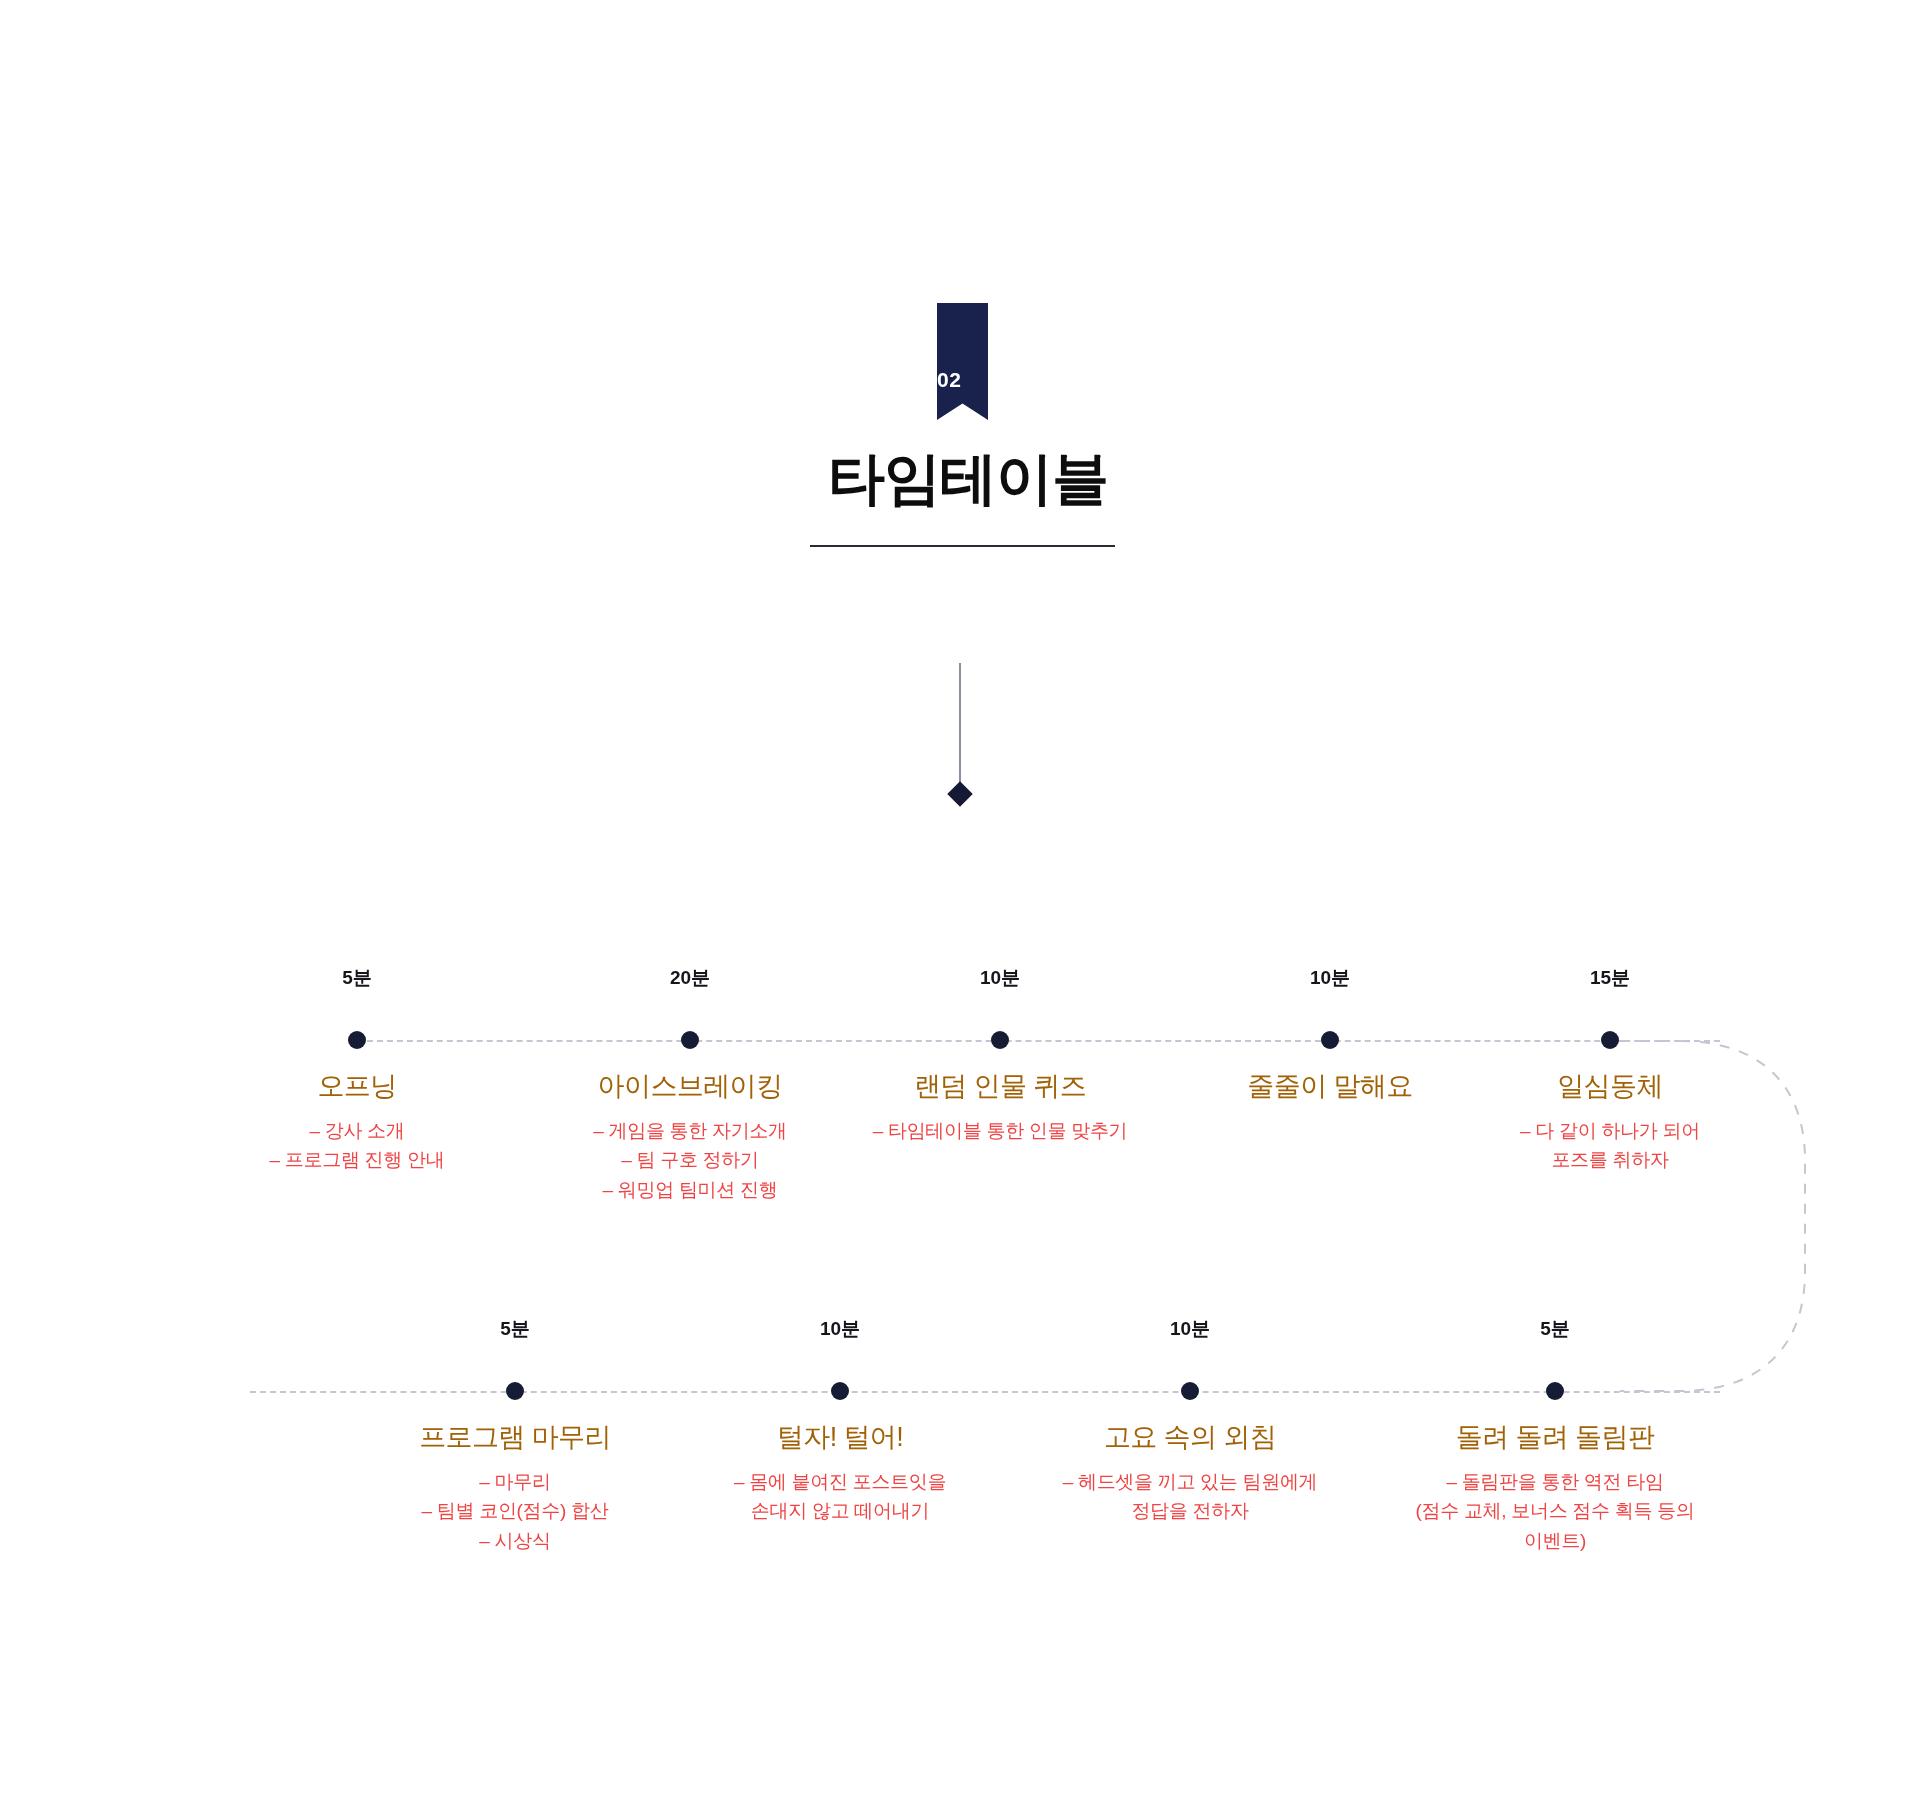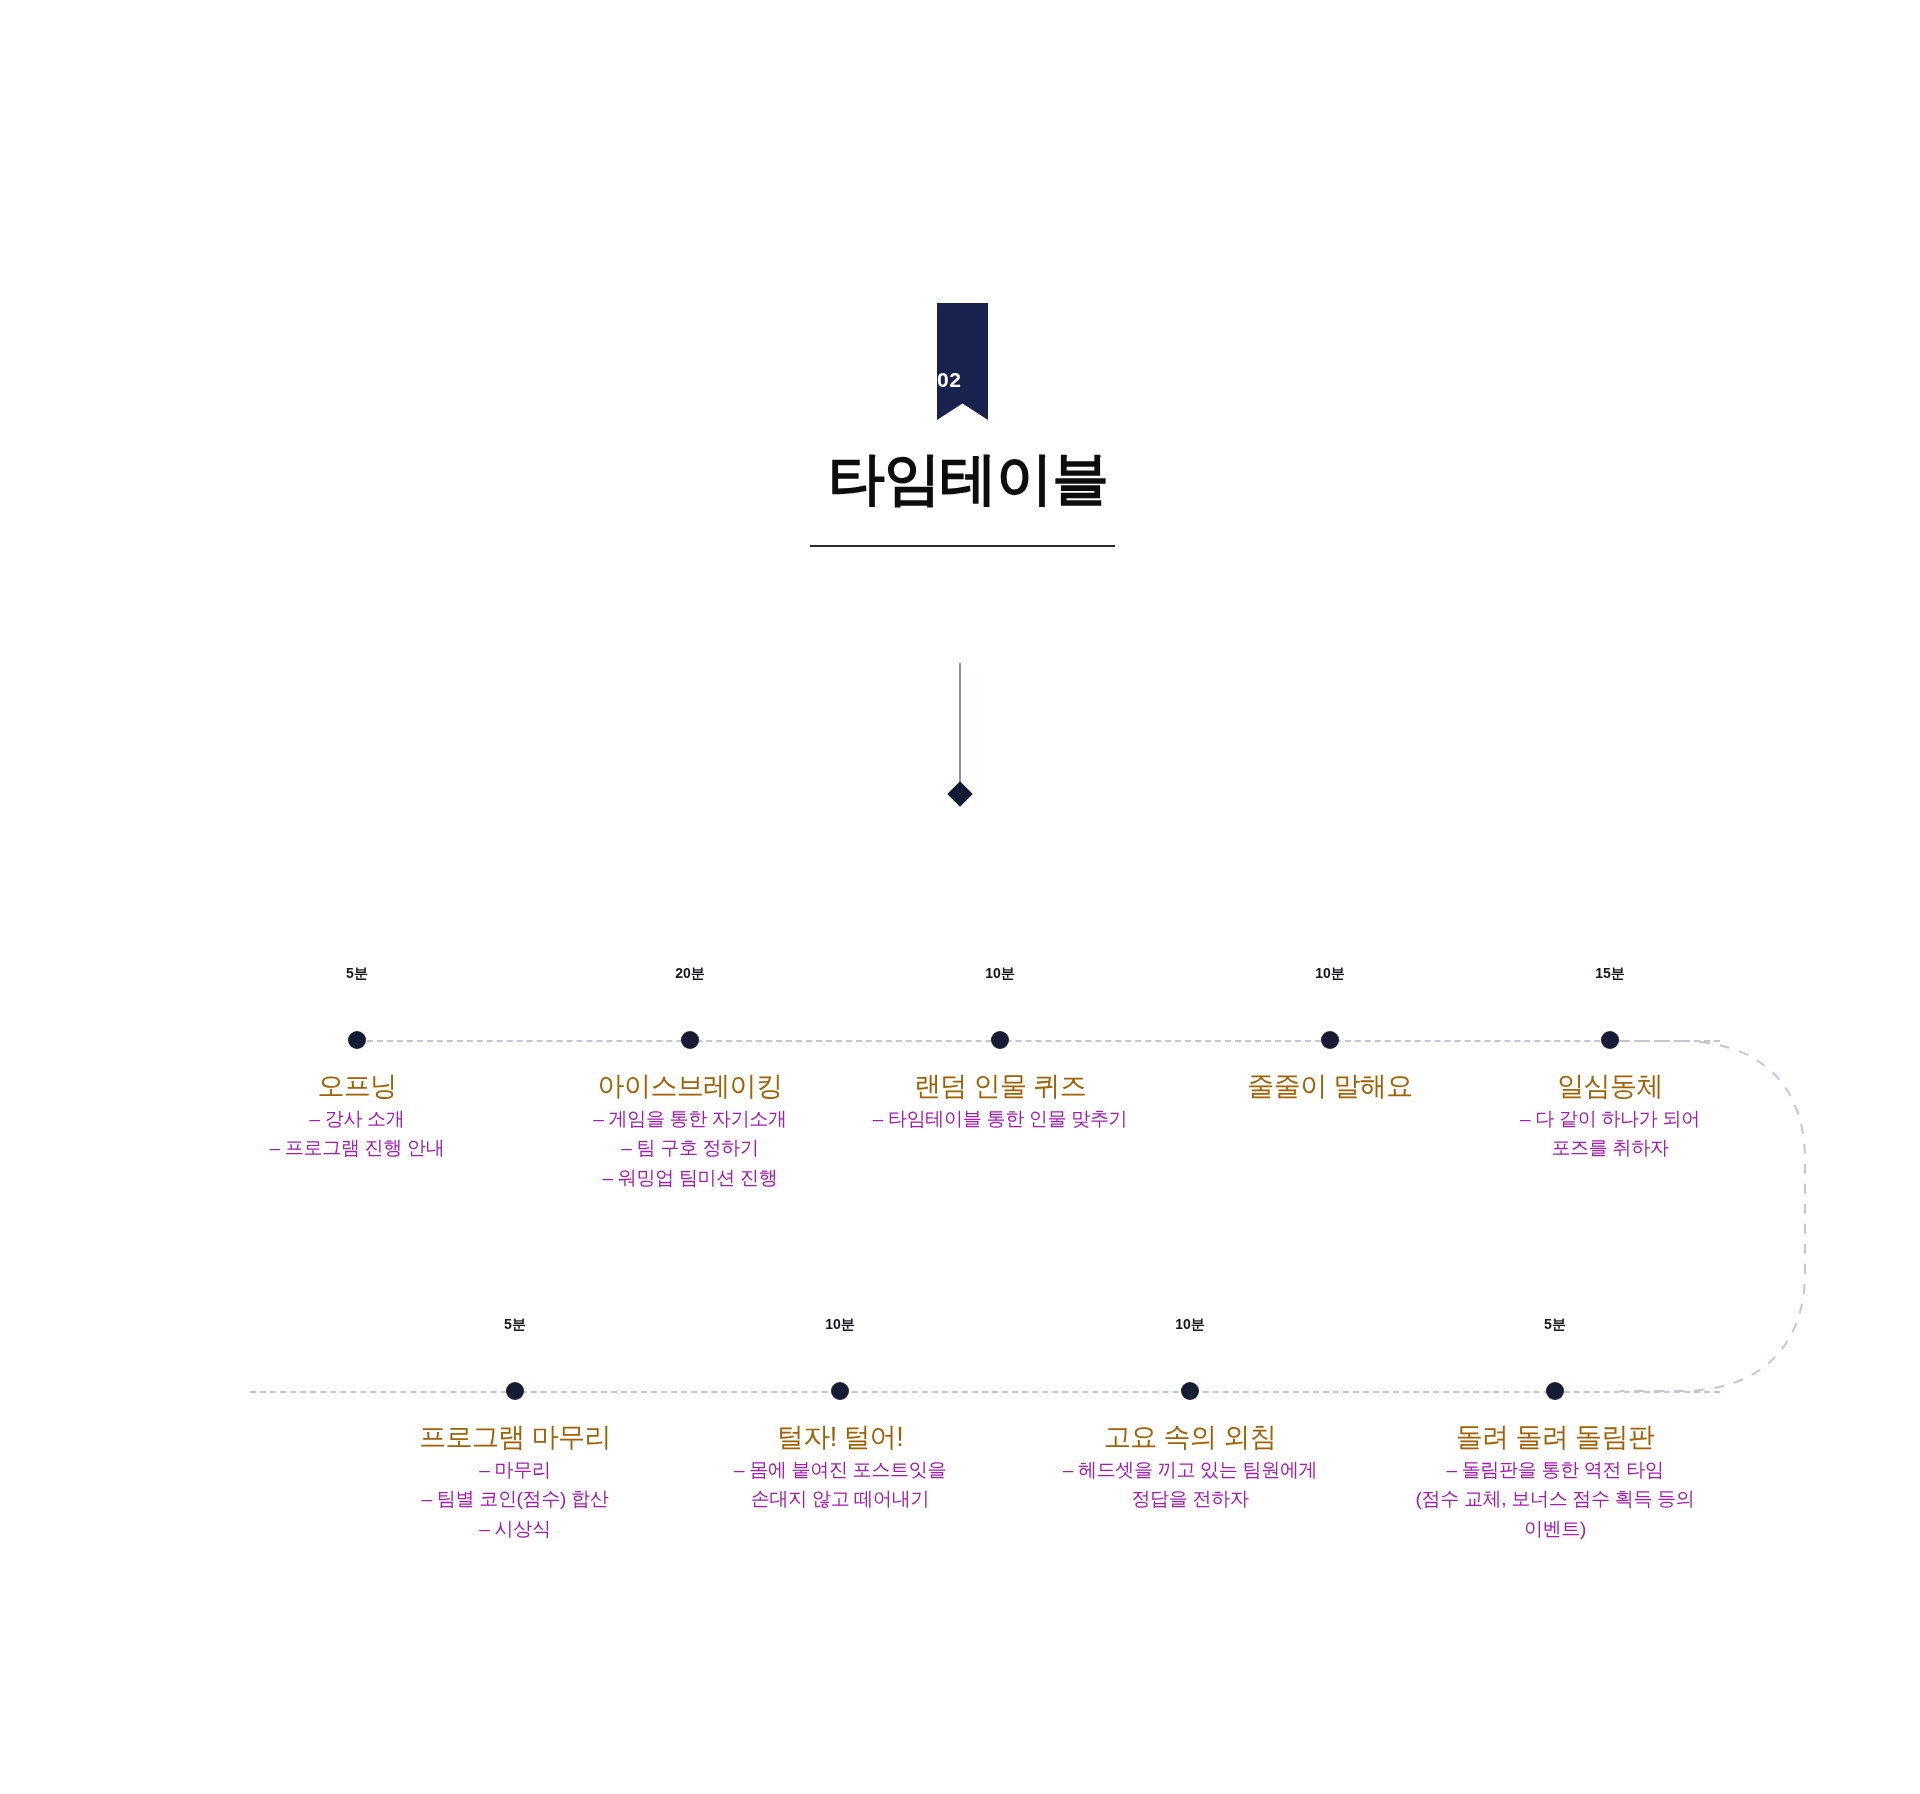--- a/index.html
+++ b/index.html
@@ -141,43 +141,44 @@
     height: 18px;
     border-radius: 50%;
     background: #161c33;
   }
   .node-duration {
     position: absolute;
     left: -90px;
     top: -75px;
     width: 180px;
     text-align: center;
-    font-size: 14px;
+    font-size: 19px;
     font-weight: 700;
     color: #16161c;
     white-space: nowrap;
   }
   .node-body {
     position: absolute;
     top: 30px;
     width: 300px;
     margin-left: -150px;
     text-align: center;
   }
   .node-title {
     font-size: 27px;
     font-weight: 400;
     color: #a16207;
     letter-spacing: -0.6px;
     line-height: 1.25;
     white-space: nowrap;
   }
   .node-details {
+    margin-top: 12px;
     font-size: 19px;
-    color: #a21caf;
+    color: #ef4444;
     line-height: 1.55;
     letter-spacing: -0.3px;
   }
   .detail-line {
     white-space: nowrap;
   }
   .detail-line.wide {
     white-space: normal;
   }
 </style>

